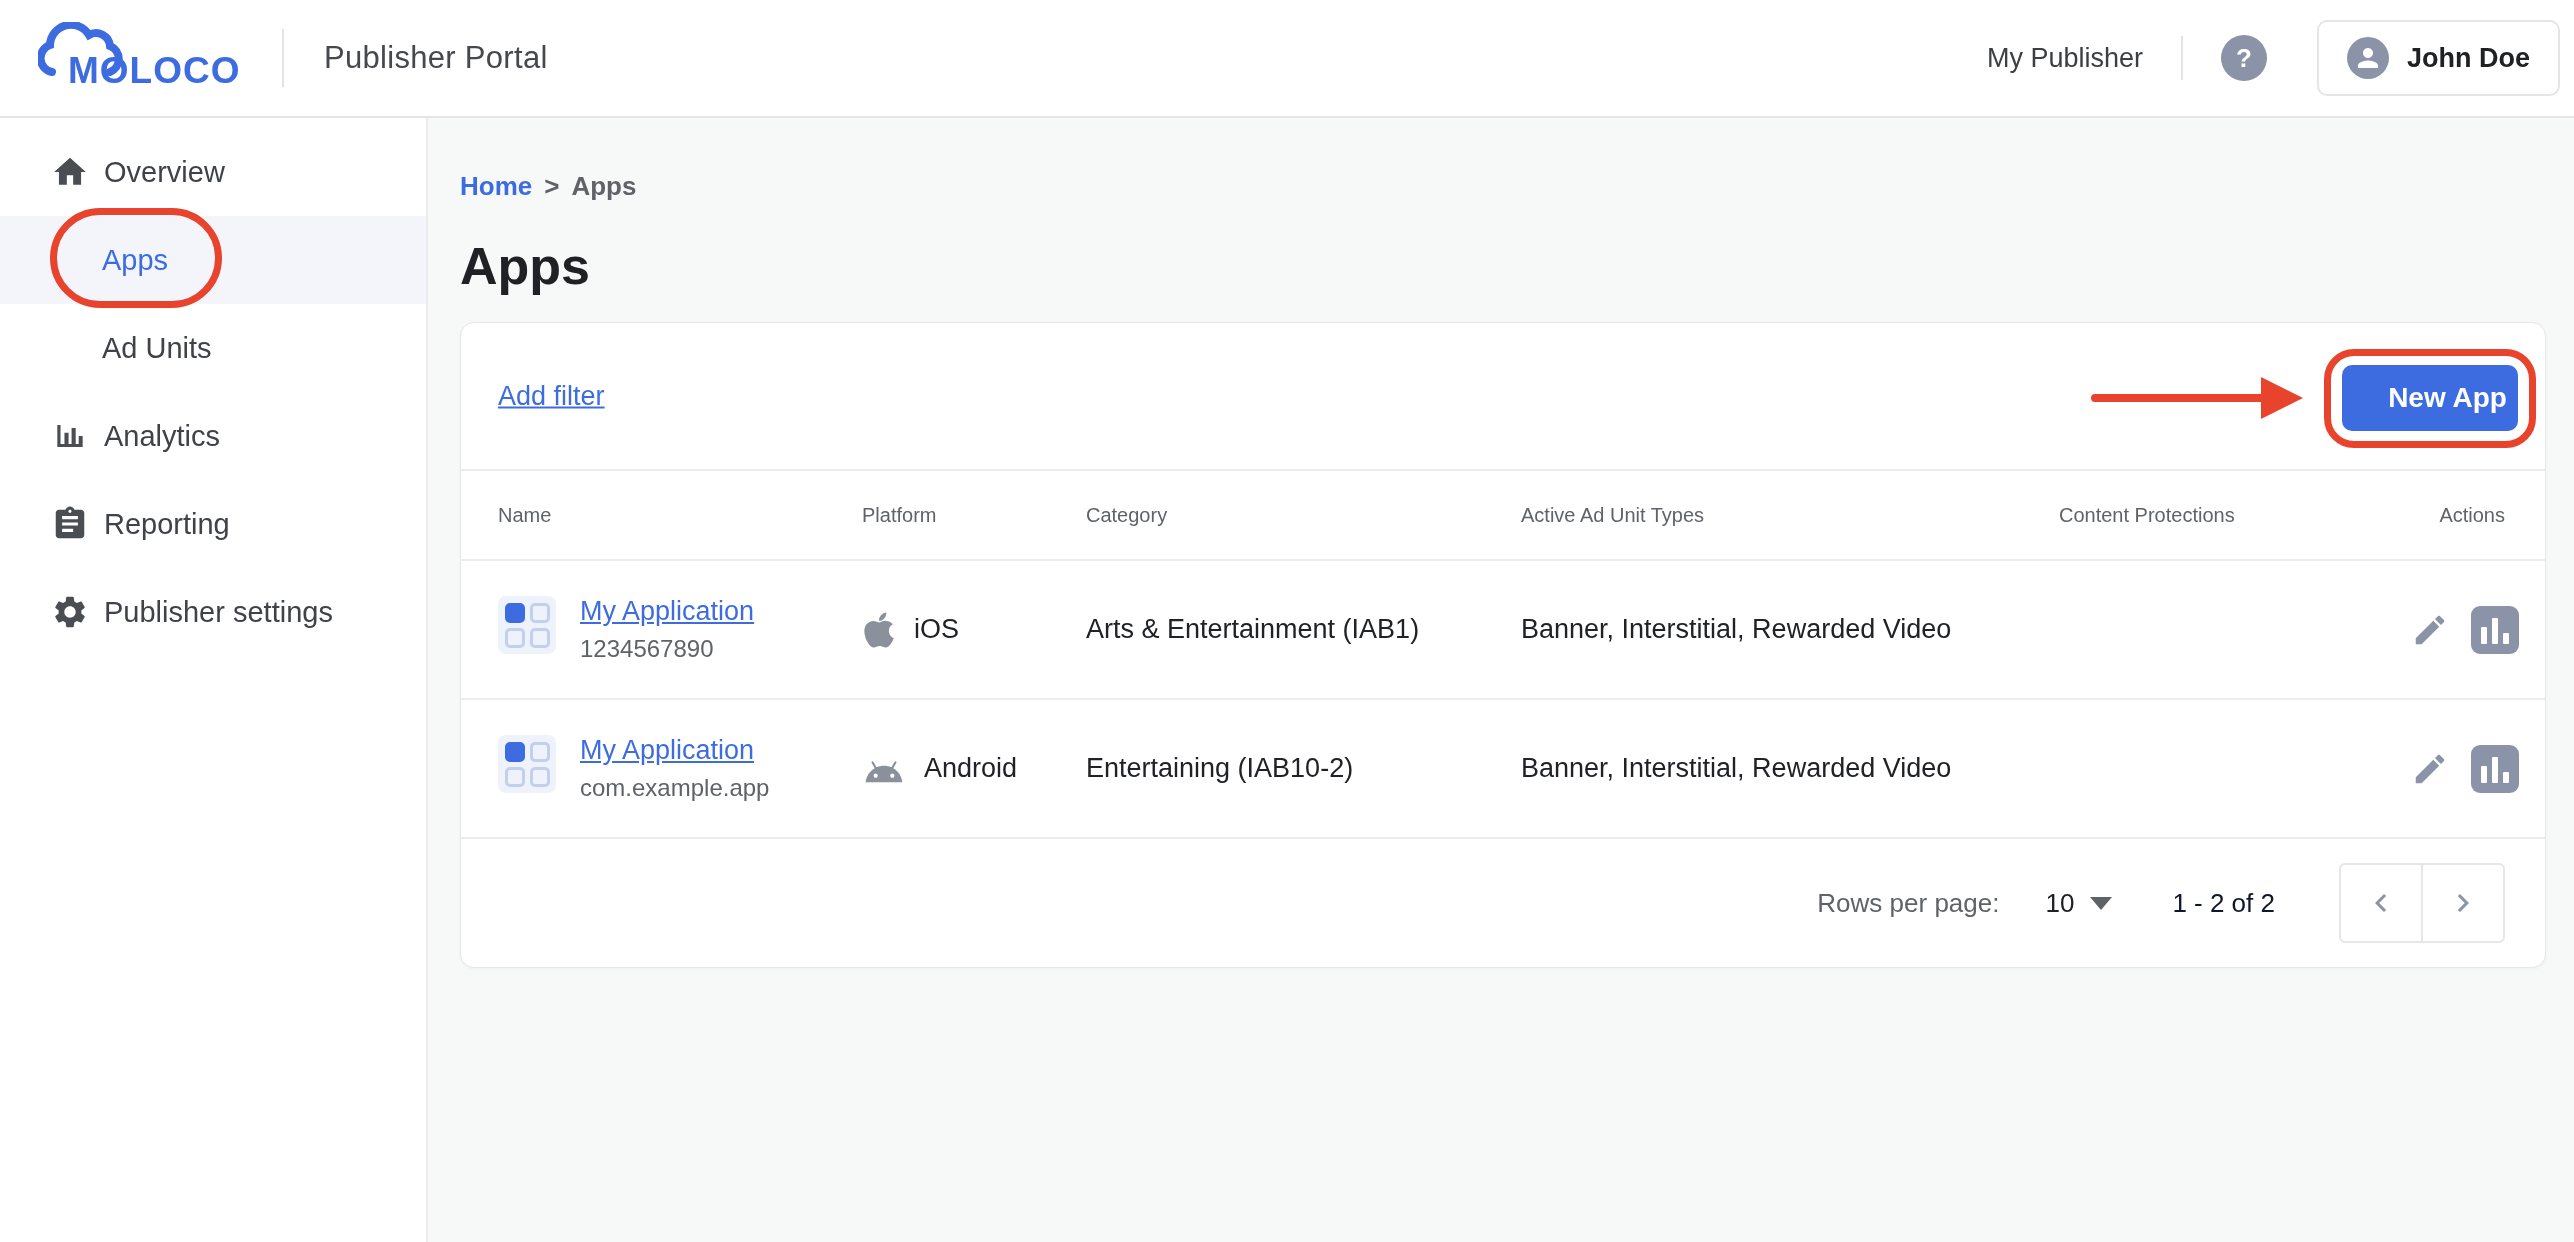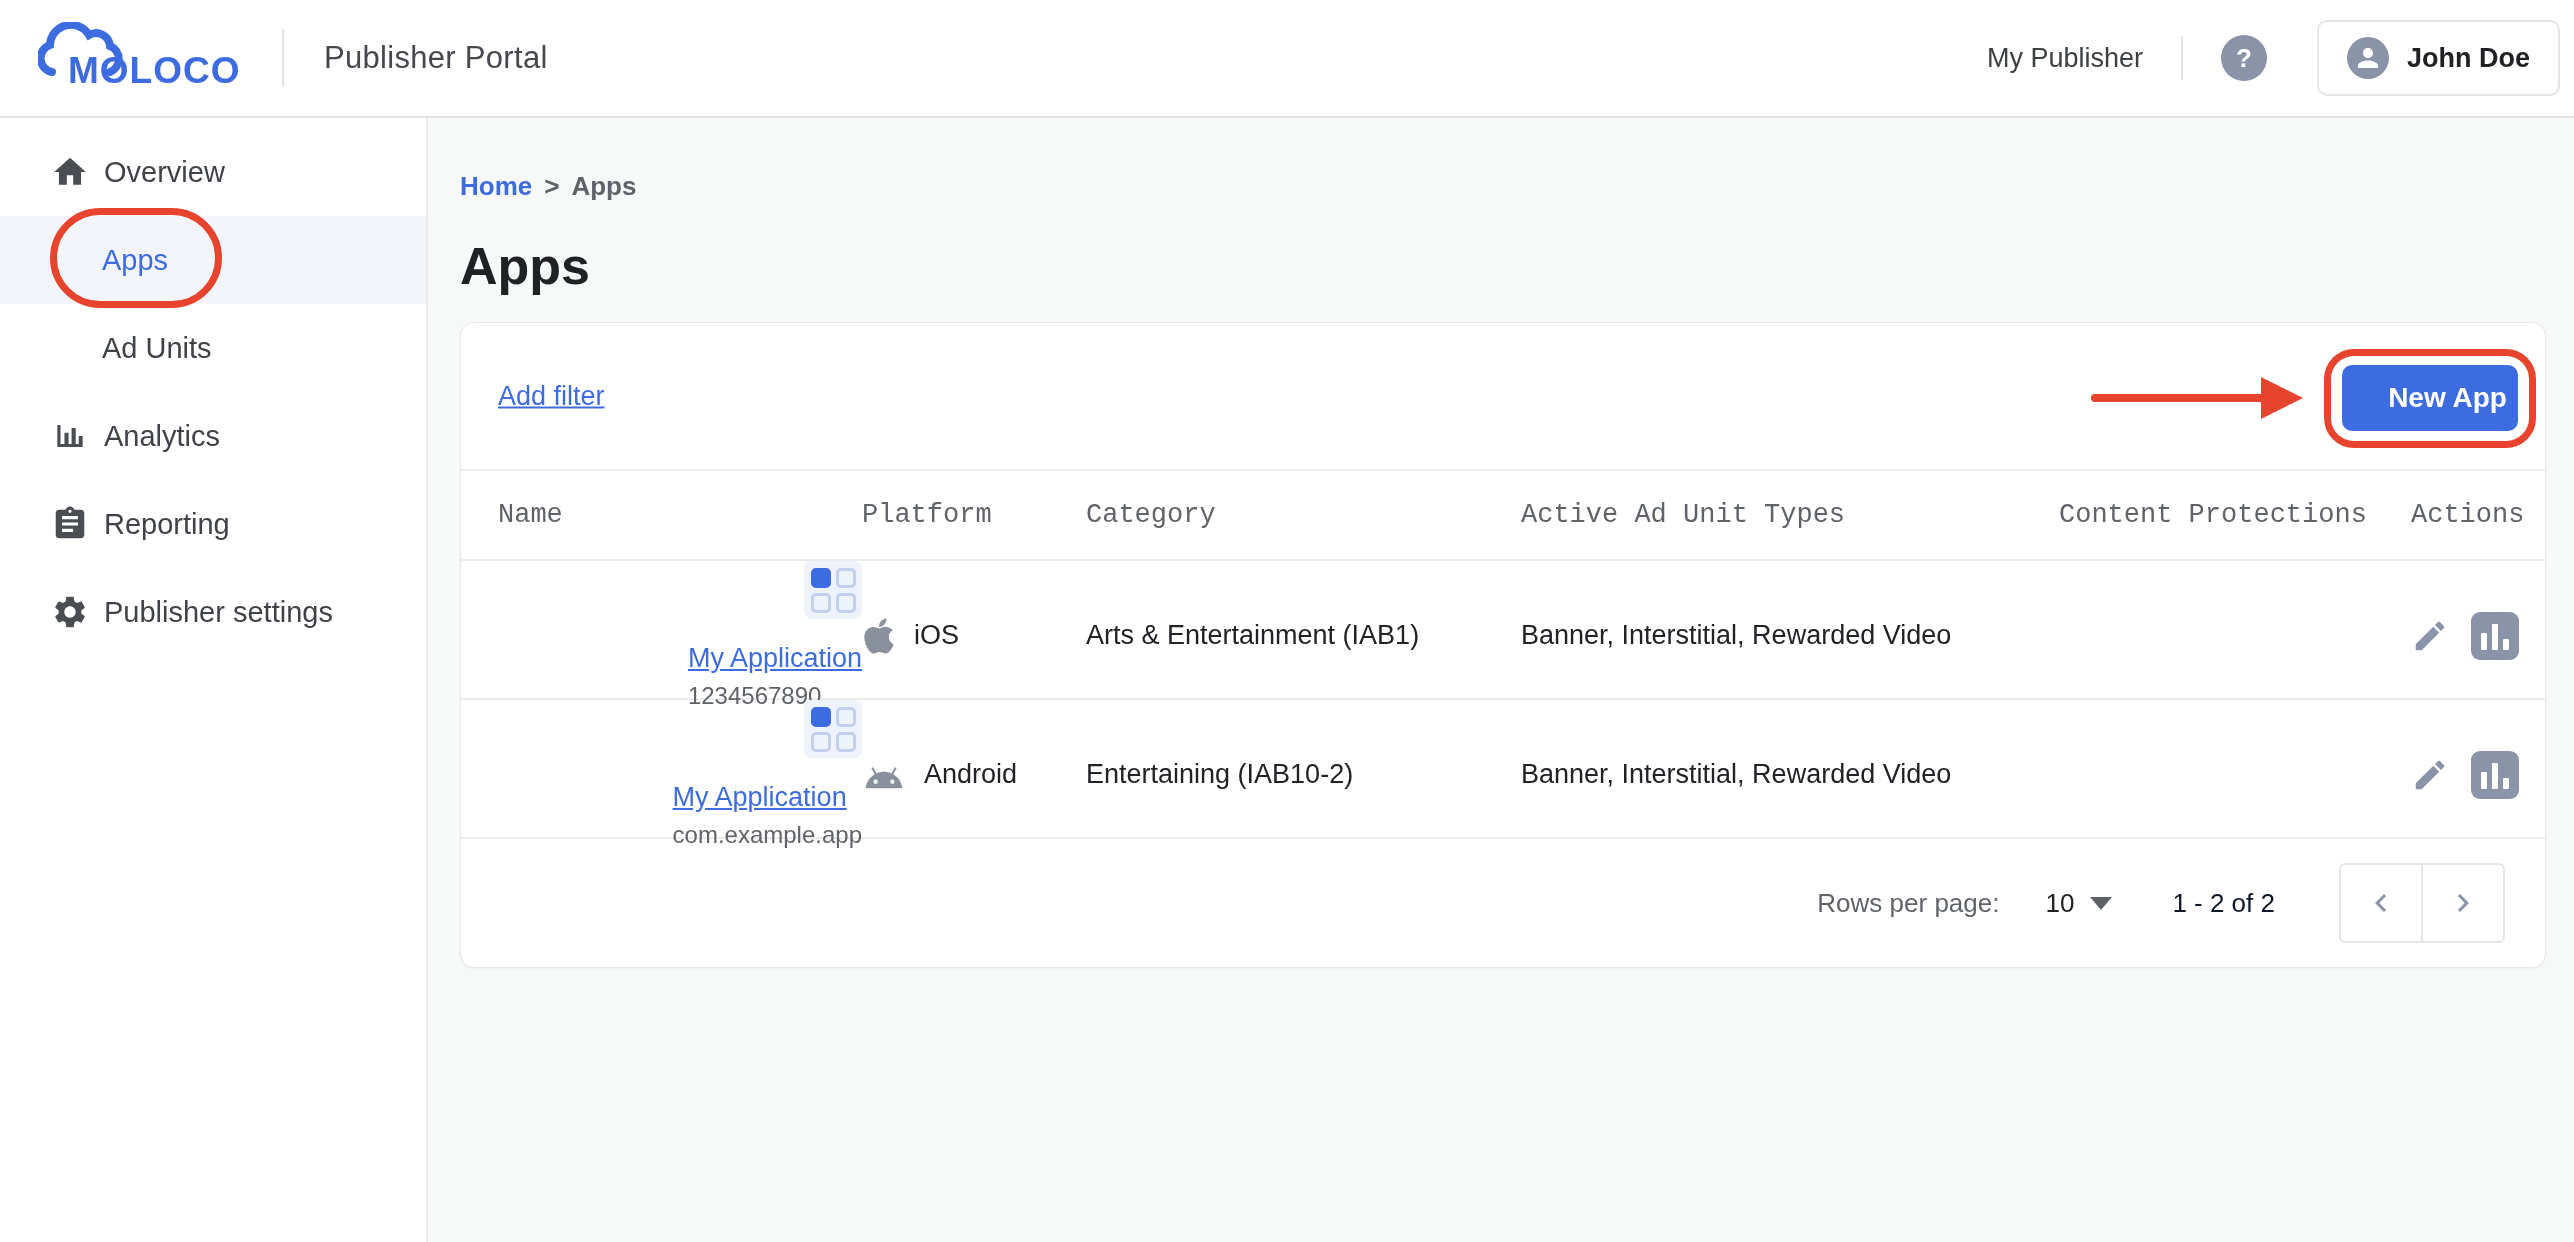--- a/index.html
+++ b/index.html
@@ -102,25 +102,25 @@
     font-family: "Liberation Sans", sans-serif;
     display: flex; align-items: center; justify-content: center; padding-left: 35px;
   }
 
   
   .tgrid {
     display: grid;
     grid-template-columns: 364px 224px 435px 538px 352px 1fr;
     padding-left: 37px; padding-right: 40px; align-items: center;
   }
-  .thead { height: 90px; border-bottom: 2px solid #ececec; font-size: 27px; color: #5f6368; font-family: Liberation Mono, monospace; }
+  .thead { height: 90px; border-bottom: 2px solid #ececec; font-size: 20px; color: #5f6368; }
   .th-actions { text-align: right; }
   .trow { height: 139px; border-bottom: 2px solid #ececec; font-size: 27px; color: #202226; }
 
-  .name-cell { display: flex; align-items: flex-end; gap: 24px; flex-direction: column; }
+  .name-cell { display: flex; align-items: flex-start; gap: 24px; }
   .app-tile {
     width: 58px; height: 58px; border-radius: 8px; background: #eef2fb;
     display: grid; grid-template-columns: 20px 20px; grid-template-rows: 20px 20px;
     gap: 5px; align-content: center; justify-content: center;
   }
   .app-tile .sq { border-radius: 5px; border: 3px solid #c3cfee; }
   .app-tile .sq.fill { background: #3D6CE1; border-color: #3D6CE1; }
   .name-link { color: #3D6CE1; text-decoration: underline; font-size: 27px; cursor: pointer; }
   .name-sub { color: #5f6368; font-size: 24px; margin-top: 8px; }
 

